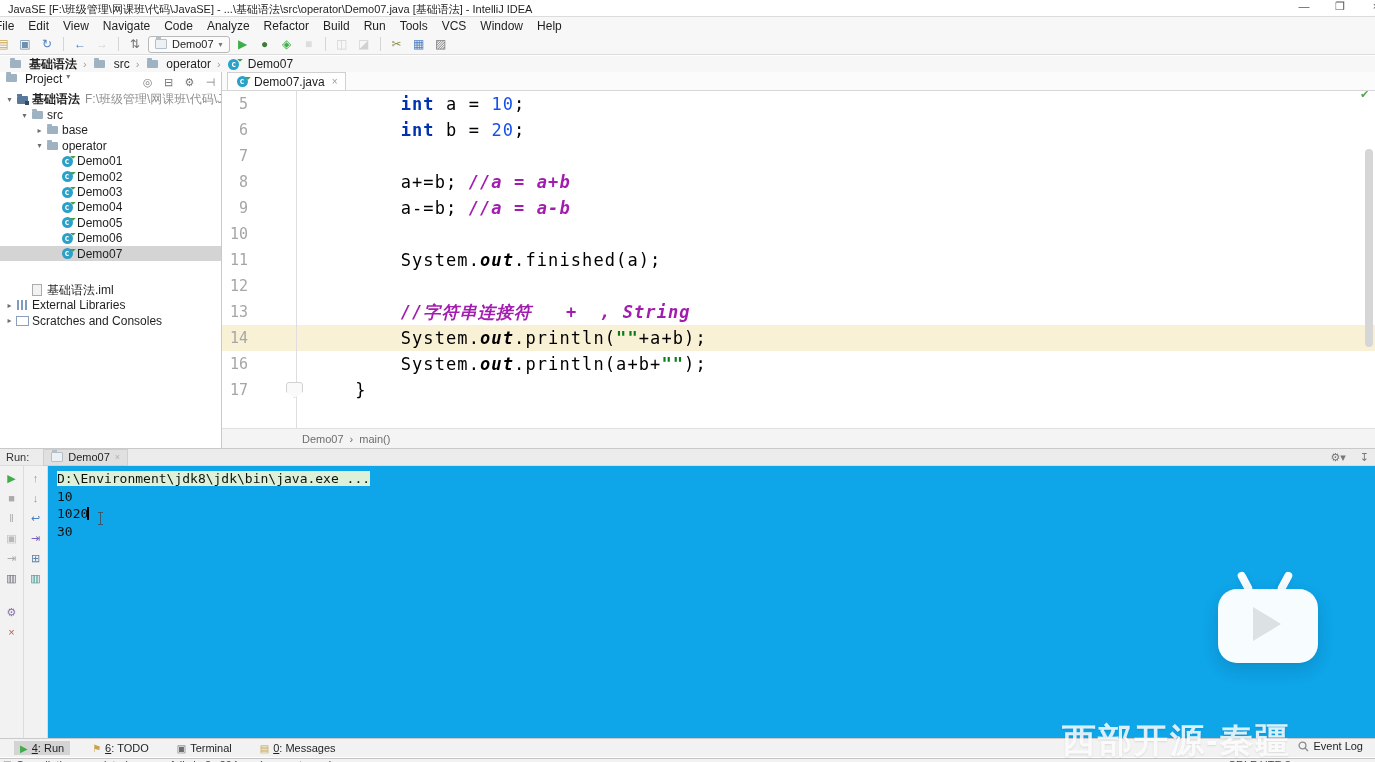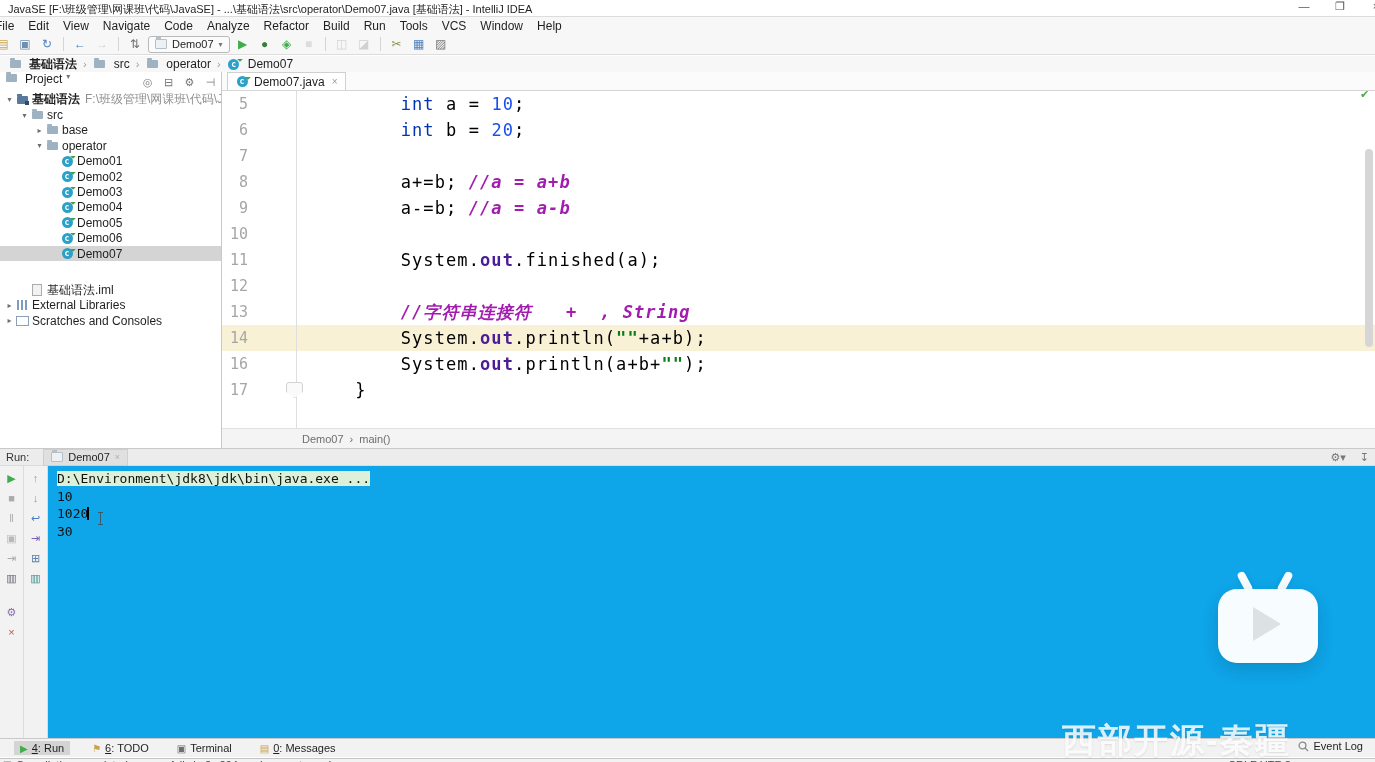--- a/index.html
+++ b/index.html
@@ -69,24 +69,24 @@
          border:1px solid #d0d0d0;border-bottom:none;font-size:12px;}
   .edtab .close{color:#9a9a9a;font-size:10px;margin-left:2px;}
   .inspect-ok{left:1360px;top:88px;color:#53a653;font-size:11px;z-index:4;}
   .editor{left:222px;top:91px;width:1153px;height:337px;background:#ffffff;overflow:hidden;}
   .gutline{position:absolute;left:74px;top:0;bottom:0;width:1px;background:#dedede;z-index:2;}
   .crow{height:26px;display:flex;align-items:center;position:relative;}
   .crow.hl{background:#f9f1d6;}
   .gnum{width:26px;flex:none;text-align:right;font:15px/26px "DejaVu Sans Mono",monospace;color:#a6a6a6;}
   .gpad{width:48px;flex:none;}
   .ccode{margin:0;font:17px/26px "DejaVu Sans Mono",monospace;letter-spacing:1.1px;padding-left:14px;white-space:pre;color:#000;}
-  .kw{color:#0033b3;font-weight:normal;}
+  .kw{color:#0033b3;font-weight:bold;}
   .num{color:#1750eb;}
   .cmt{color:#a21caf;font-style:italic;font-weight:bold;}
-  .fld{color:#4c1d95;font-weight:bold;}
+  .fld{color:#000000;font-style:italic;font-weight:bold;}
   .str{color:#067d17;font-weight:bold;}
   .gbadge{position:absolute;left:64px;top:5px;width:15px;height:14px;background:#fafafa;border:1px solid #d2d2d2;
           clip-path:polygon(0 0,100% 0,100% 62%,50% 100%,0 62%);border-radius:3px;z-index:3;}
   .edscroll{position:absolute;right:2px;top:58px;width:8px;height:198px;background:#d6d6d6;border-radius:4px;z-index:4;}
   .edcrumb{left:222px;top:428px;width:1153px;height:20px;background:#f4f4f4;border-top:1px solid #e0e0e0;
            display:flex;align-items:center;padding-left:80px;box-sizing:border-box;font-size:11px;color:#6e6e6e;gap:6px;}
 
   
   .runhdr{left:0;top:448px;width:1375px;height:18px;background:#ececec;border-top:1px solid #c9c9c9;border-bottom:1px solid #dcdcdc;
           display:flex;align-items:center;box-sizing:border-box;padding:0 6px;}

